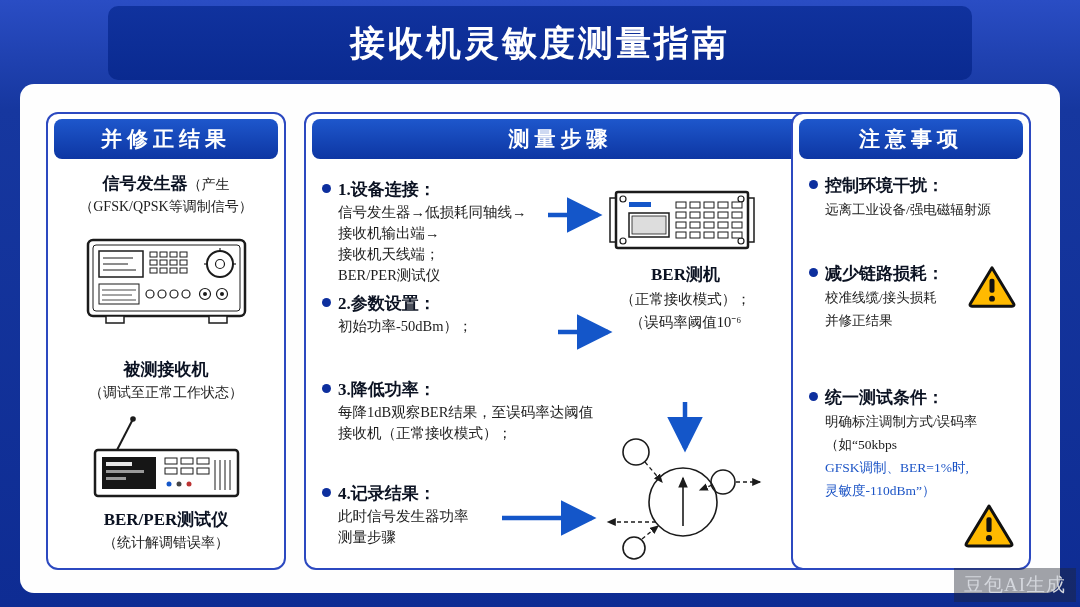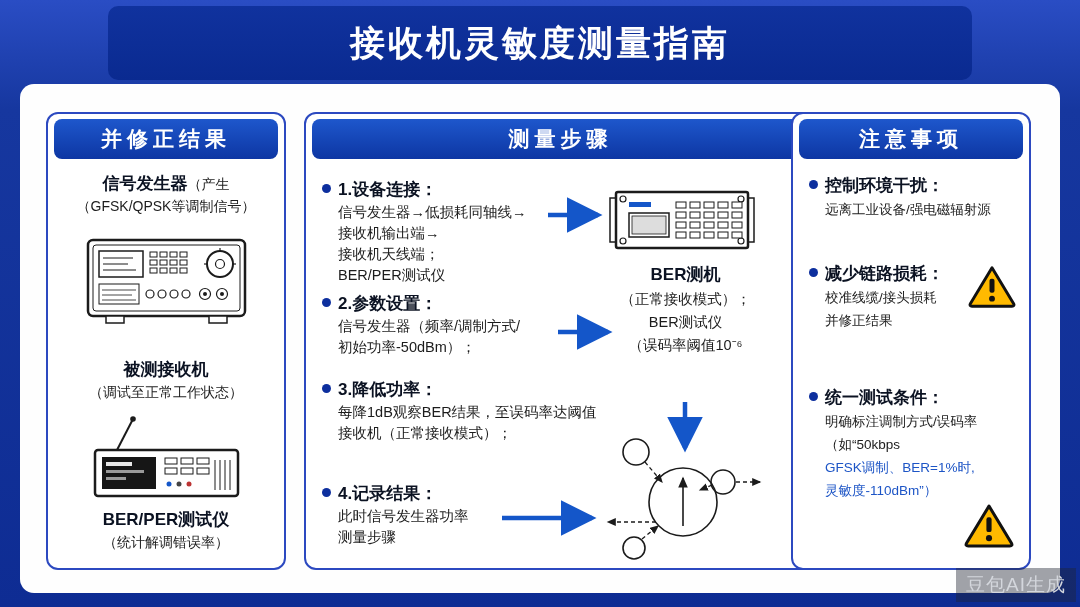--- a/index.html
+++ b/index.html
@@ -1,20 +1,20 @@
 <!DOCTYPE html>
 <html><head>
 <meta charset="utf-8">
 <style>
   * { margin:0; padding:0; box-sizing:border-box; }
   body { background:#0e2c93; }
   #app {
     position:relative; width:1080px; height:607px; overflow:hidden;
     background:linear-gradient(180deg,#2a4dc4 0%,#16379f 18%,#0e2c93 100%);
-    font-family:Liberation Sans, sans-serif;
+    font-family:Liberation Serif, serif;
   }
   .title-plate {
     position:absolute; left:108px; right:108px; top:6px; height:74px;
     background:linear-gradient(180deg,#10329e,#0a2a90); border-radius:10px;
     display:flex; align-items:center; justify-content:center;
   }
   .title-plate h1 { color:#fff; font-size:35px; font-weight:700; letter-spacing:3px; }
   .content {
     position:absolute; left:20px; top:84px; width:1040px; height:509px;
     background:#fefefe; border-radius:14px;
@@ -178,21 +178,20 @@
           <div>信号发生器→低损耗同轴线→</div>
           <div>接收机输出端→</div>
           <div>接收机天线端；</div>
           <div>BER/PER测试仪</div>
         </div>
       </div>
 
       <div class="step" style="top:178px">
         <div class="step-label"><span class="dot"></span><span>2.参数设置：</span></div>
         <div class="step-lines">
-          <div>信号发生器（频率/调制方式/</div>
           <div>初始功率-50dBm）；</div>
         </div>
       </div>
 
       <div class="step" style="top:264px">
         <div class="step-label"><span class="dot"></span><span>3.降低功率：</span></div>
         <div class="step-lines">
           <div>每降1dB观察BER结果，至误码率达阈值</div>
           <div>接收机（正常接收模式）；</div>
         </div>
@@ -241,21 +240,20 @@
               <rect x="96" y="46" width="10" height="6"></rect>
               <rect x="110" y="46" width="10" height="6"></rect>
               <rect x="124" y="46" width="10" height="6"></rect>
           </g>
         </svg>
       </div>
 
       <div class="mid-cap" style="top:148px">
         <div class="b">BER测机</div>
         <div class="s">（正常接收模式）；</div>
-        <div class="s">BER测试仪</div>
         <div class="s">（误码率阈值10⁻⁶</div>
       </div>
 
       <div style="position:absolute; left:290px; top:312px;">
         <svg width="170" height="140" viewBox="0 0 170 140">
           <defs>
             <marker id="ad" markerWidth="8" markerHeight="8" refX="6" refY="3" orient="auto">
               <path d="M0,0 L7,3 L0,6 Z" fill="#1b1b1b"></path>
             </marker>
           </defs>

